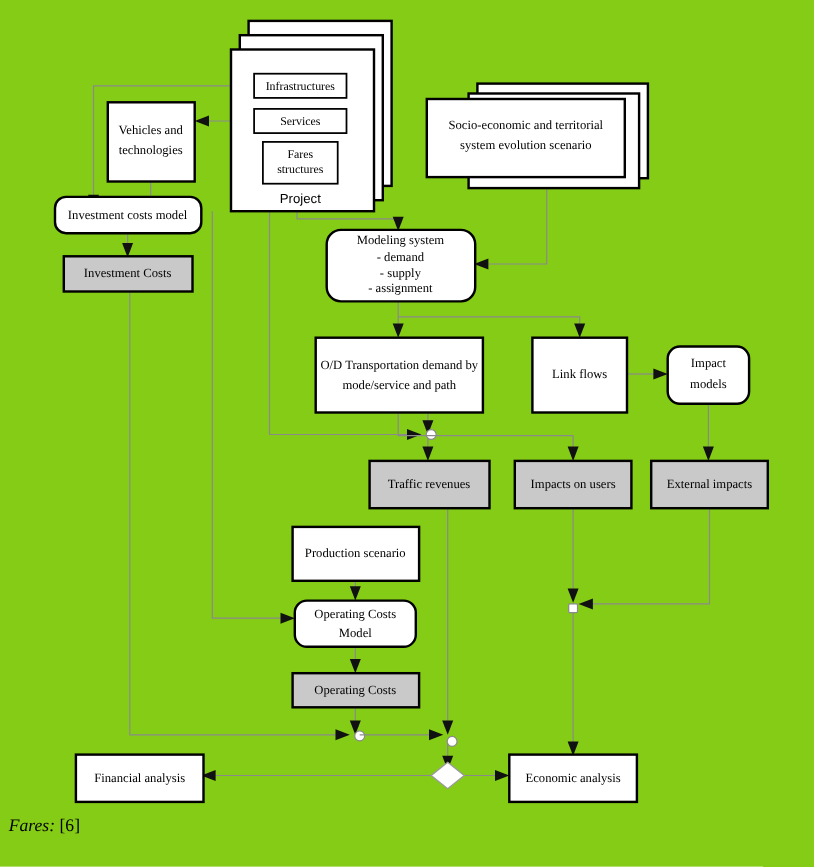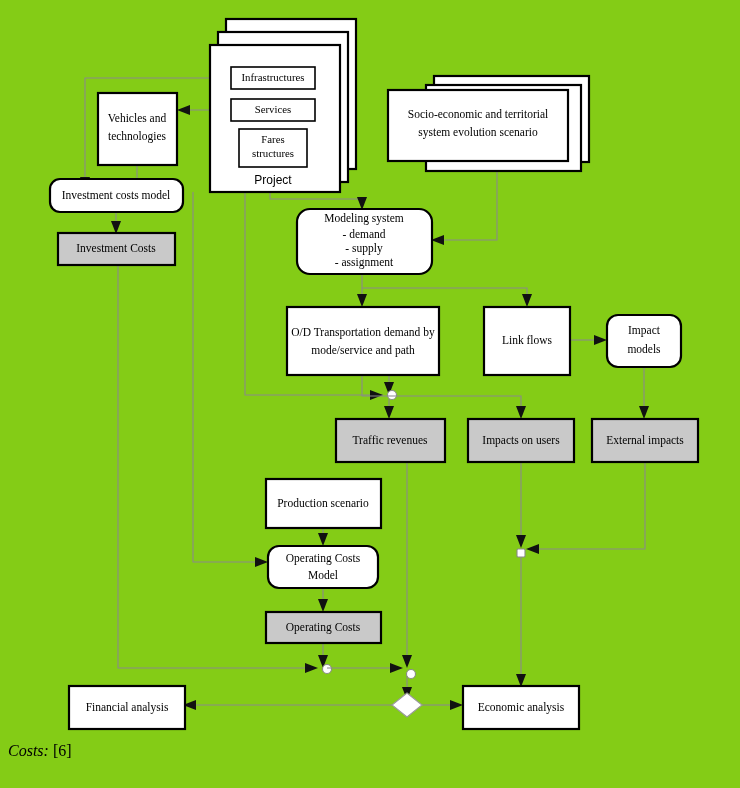--- a/index.html
+++ b/index.html
@@ -275,17 +275,17 @@
     </g>
 
     <g>
       <rect class="node-rect" x="463" y="686" width="116" height="43"></rect>
       <text class="lbl" x="521" y="708">Economic analysis</text>
     </g>
 
   </svg>
 
   <div class="source-line">
-    <span class="kw">Costs:</span>
+    <span class="kw">Fares:</span>
     <span class="ref">[6]</span>
   </div>
 
 </div>
 
 </body></html>

